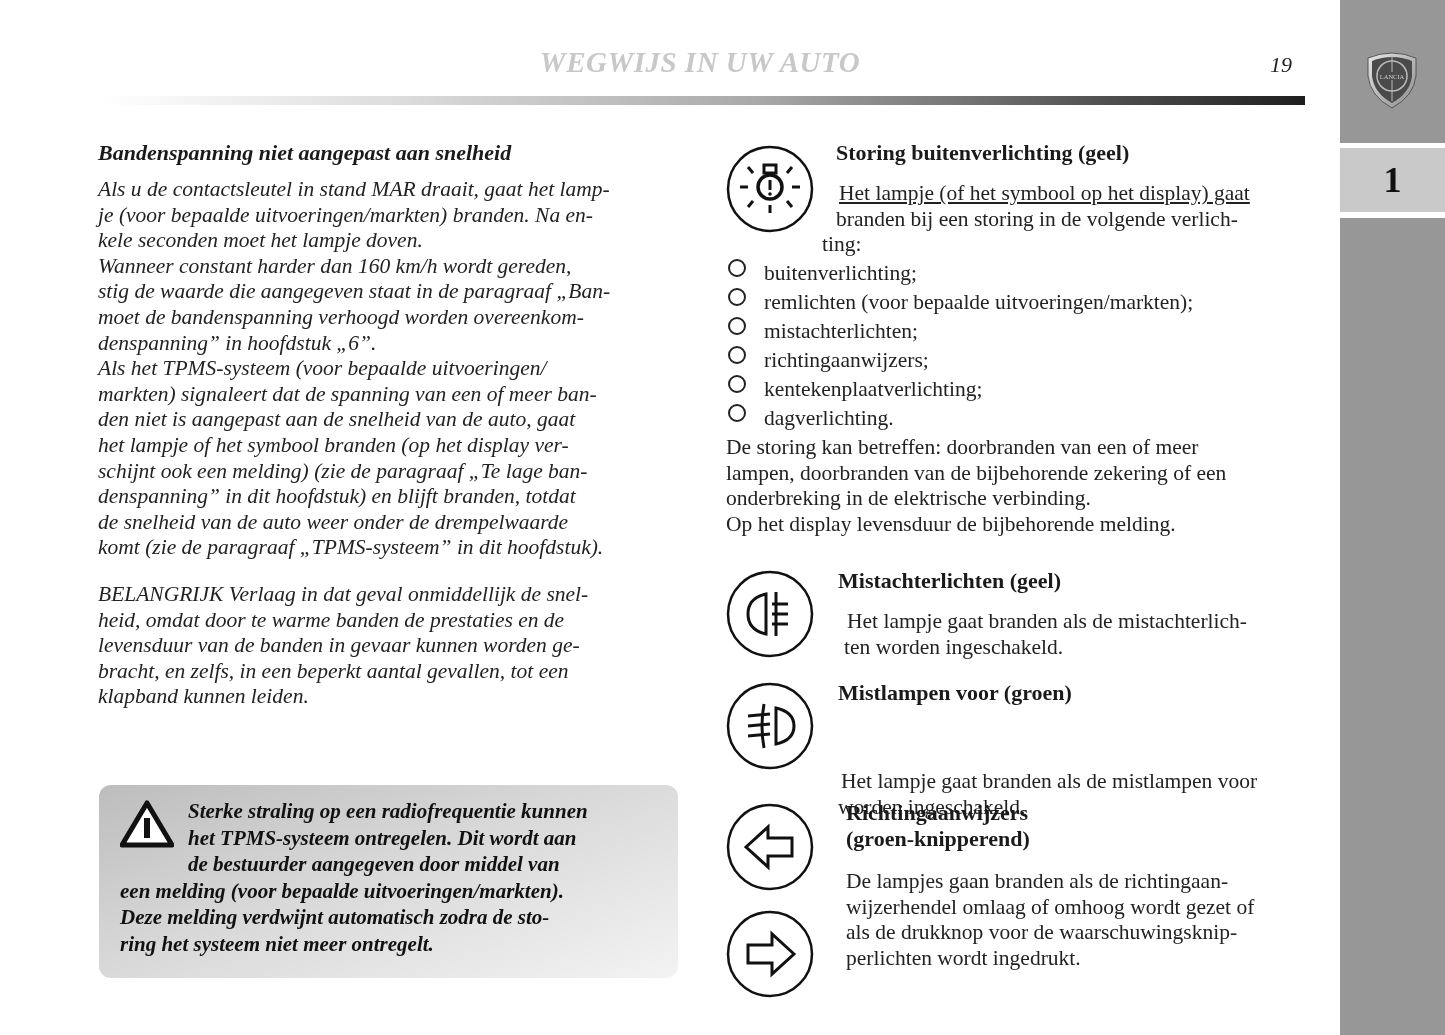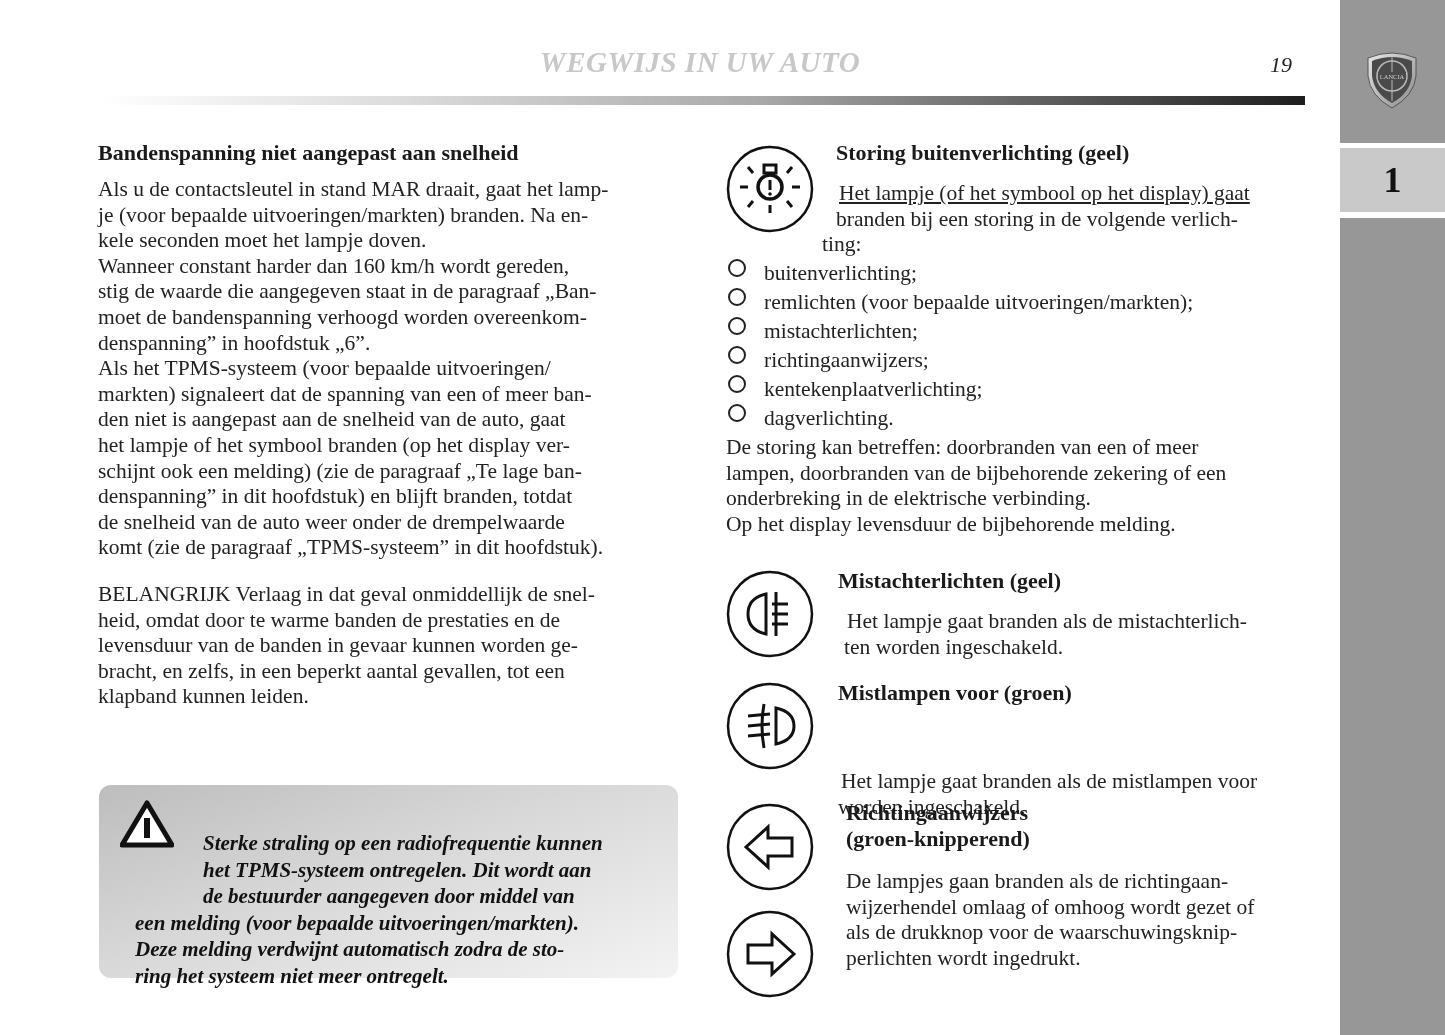--- a/index.html
+++ b/index.html
@@ -12,27 +12,27 @@
   .header-bar { left:100px; top:96px; width:1205px; height:9px;
                 background:linear-gradient(to right,#ffffff 0%,#dcdcdc 25%,#a8a8a8 55%,#5a5a5a 80%,#1e1e1e 100%); }
   .sidebar-top { left:1340px; top:0; width:105px; height:143px; background:#979797; }
   .sidebar-tab { left:1340px; top:148px; width:105px; height:64px; background:#c9c9c9;
                  display:flex; align-items:center; justify-content:center; font-size:36px; font-weight:bold; color:#111; }
   .sidebar-rest { left:1340px; top:218px; width:105px; height:817px; background:#979797; }
   .logo { left:1364px; top:48px; width:56px; height:62px; }
 
   .h { font-weight:bold; font-size:22px; line-height:26px; color:#1a1a1a; }
   .p { font-size:21.5px; line-height:25.6px; text-align:justify; color:#222; }
-  .col-left { left:98px; width:580px; }
+  .col-left { left:98px; width:580px;font-style:italic; }
   .p span.line { display:block; }
 
   .warn-box { left:99px; top:785px; width:579px; height:193px; border-radius:12px;
               background:linear-gradient(160deg,#bdbdbd 0%,#d8d8d8 45%,#f3f3f3 100%); }
-  .warn-text { left:120px; top:830px; width:538px; font-size:21px; line-height:26.5px; font-style:italic;
-               font-weight:bold; color:#111;margin-left:15px; }
+  .warn-text { left:120px; top:798px; width:538px; font-size:21px; line-height:26.5px; font-style:italic;
+               font-weight:bold; color:#111; }
   .warn-icon { left:120px; top:800px; width:54px; height:48px; }
 
   .icon-circle { width:88px; height:88px; }
   .bullet-list { left:726px; top:259px; width:580px; margin:0; padding:0; list-style:none; }
   .bullet-list li { font-size:21.5px; line-height:29px; display:flex; align-items:flex-start; }
   .bullet { display:inline-block; width:14px; height:14px; border:2px solid #222; border-radius:50%;
             margin-right:18px; margin-left:2px; }
 </style>
 </head>
 <body>

